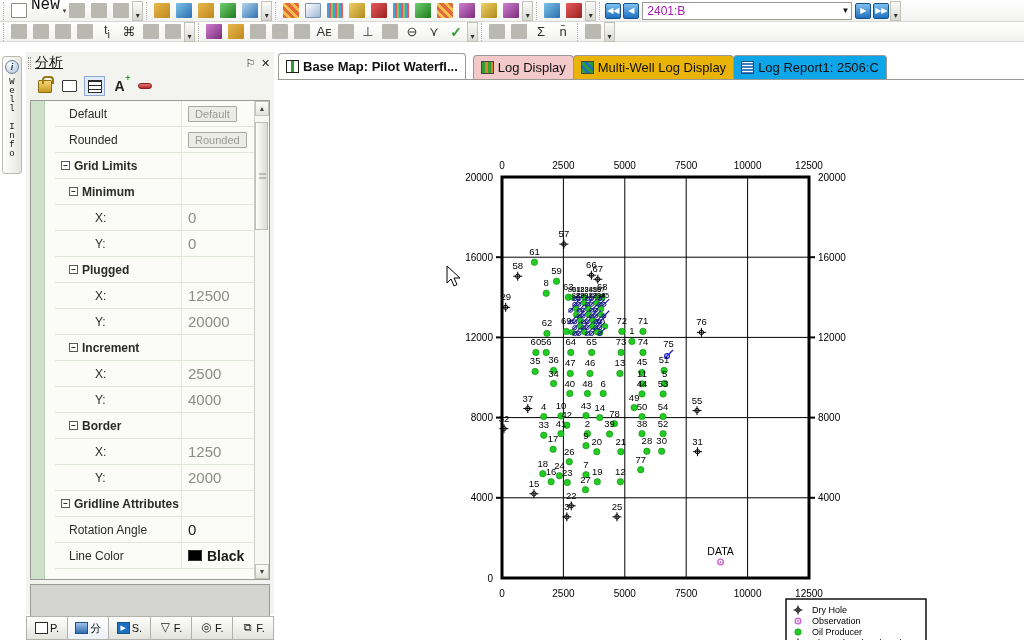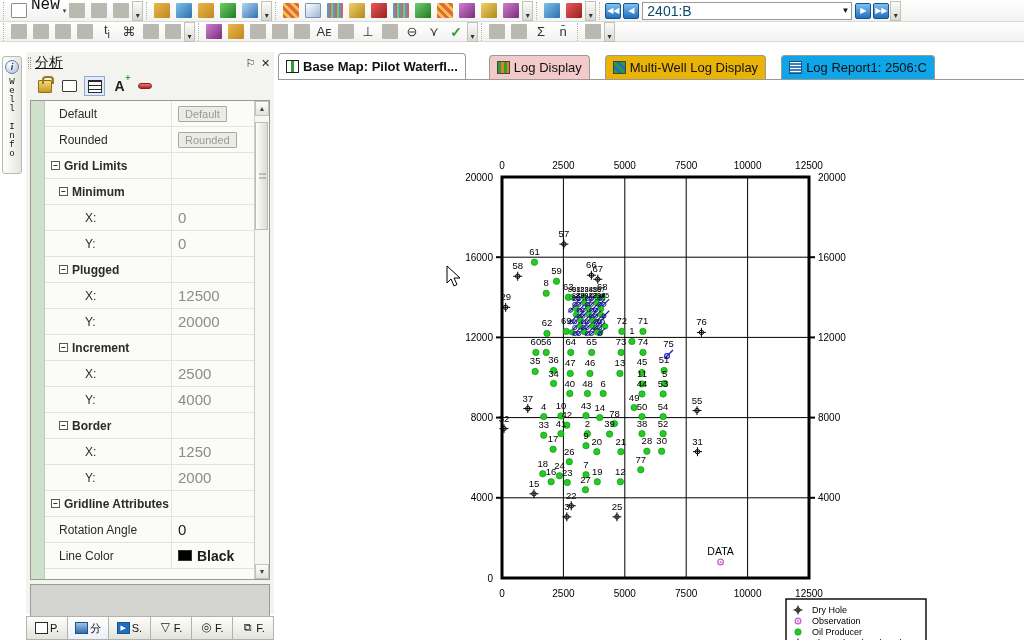--- a/index.html
+++ b/index.html
@@ -63,21 +63,21 @@
   .glyph { font-size: 13px; color:#333; line-height:1; }
   .check { color: #2f9e2f; font-size: 14px; font-weight: bold;}
 
   
   .tb-combo {
     height: 18px; width: 210px;
     border: 1px solid #9a9a94; background:#fff;
     display:flex; align-items:center; justify-content:space-between;
     padding: 0 2px 0 4px; margin: 0 2px;
   }
-  .tb-combo-val { font-size: 14px; color: #0c4a6e; }
+  .tb-combo-val { font-size: 12px; color: #a21caf; }
   .tb-combo-arrow { font-size: 8px; color: #111; }
   .navbtn {
     width:16px; height:16px; margin:0 1px;
     background: linear-gradient(#7fc2f0,#1f6fc0);
     border: 1px solid #14558f; border-radius:2px;
     color:#fff; font-size:8px; display:flex;align-items:center;justify-content:center;
   }
 
   
   #well-info-tab {
@@ -133,20 +133,21 @@
   .ico-Aplus:after{content:"+";position:absolute;top:-5px;right:-6px;font-size:9px;color:#2f9e2f;}
   .ico-minus { width:14px;height:6px;background:linear-gradient(#e77a7a,#b02424);
                border:1px solid #8a1b1b;border-radius:3px;}
 
   
   #prop-grid {
     position:absolute; left: 4px; top: 48px;
     width: 240px; height: 480px;
     border: 1px solid #9a9a94; background:#fbfbf7;
     display:flex;
+    gap:10px;
   }
   #prop-gutter { width: 14px; background:#cfe0cb; border-right:1px solid #b9cdb5; flex:none;}
   #prop-rows { flex:1; overflow:hidden; position:relative; }
   .prow {
     display:flex; height:26px; align-items:center;
     border-bottom: 1px solid #dfe6da;
   }
   .prow .pname {
     width: 126px; flex:none; font-size: 12px; color:#2b2b28;
     padding-left: 6px; display:flex; align-items:center; gap:4px;
@@ -215,21 +216,21 @@
   .ti.stack { color:#222;font-size:11px;line-height:11px;text-align:center;}
 
   
   #main-area {
     position:absolute; left: 278px; top: 52px;
     width: 746px; height: 588px;
     background:#ffffff;
   }
   #doc-tabs {
     position:absolute; left:0; top:0; width:746px; height:28px;
-    display:flex; align-items:flex-end; gap:16px;
+    display:flex; align-items:flex-end; gap:0px;
     border-bottom: 1px solid #9a9a94;
   }
   .dtab {
     height: 24px; display:flex; align-items:center; gap:4px;
     padding: 0 7px; font-size: 13px; color:#111;
     border:1px solid #9a9a94; border-bottom:none;
     border-radius: 4px 4px 0 0; margin-right: -1px;
     position:relative;
   }
   .dtab.active {

